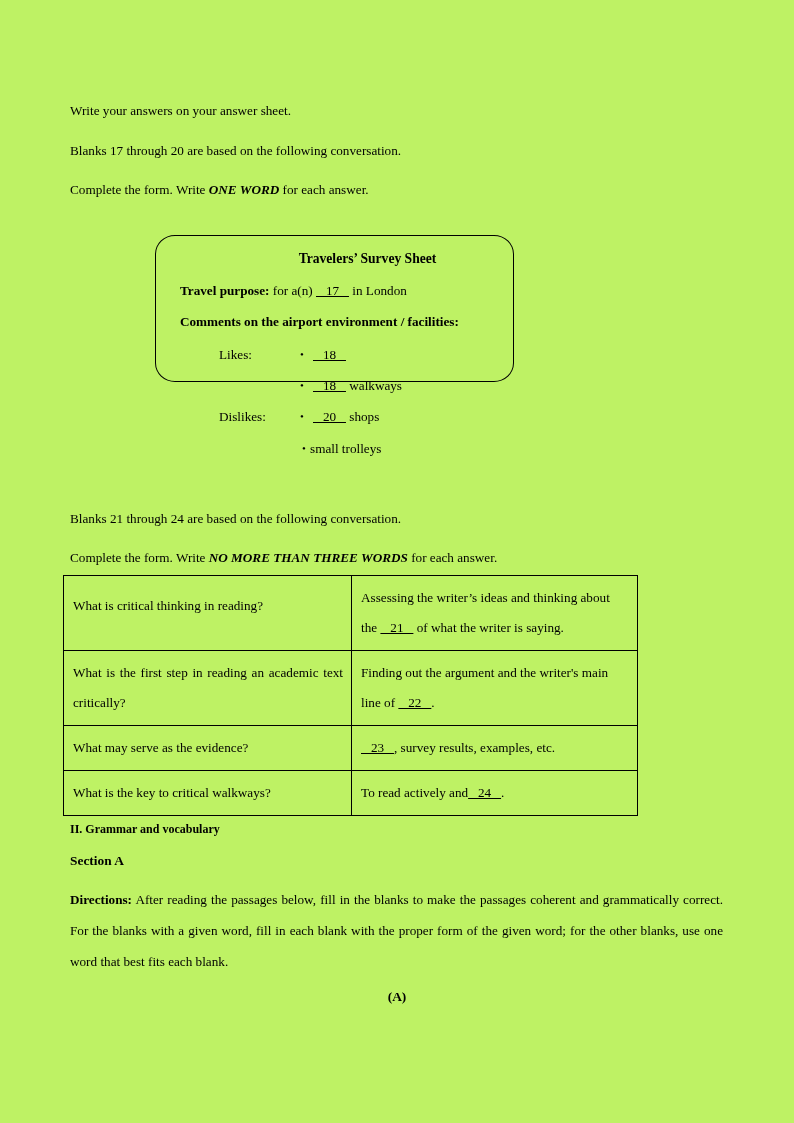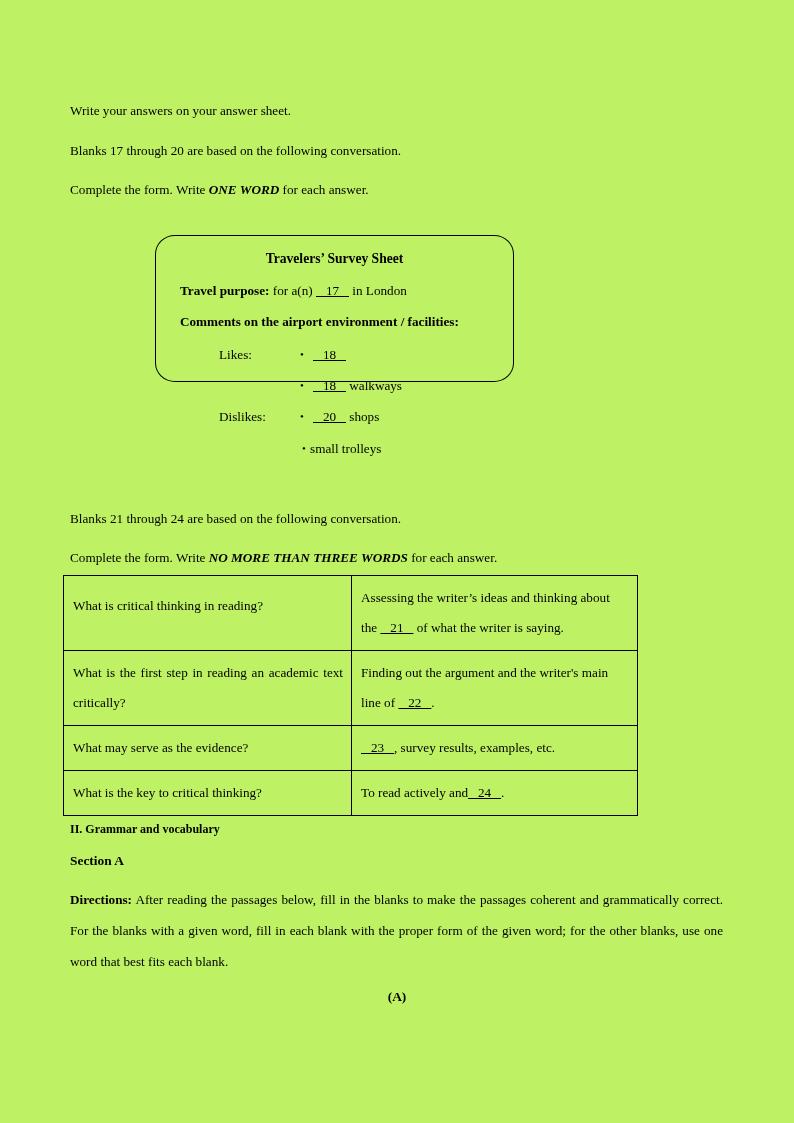--- a/index.html
+++ b/index.html
@@ -65,20 +65,21 @@
   }
   .survey-line.b { font-weight: bold; }
 
   #survey-title {
     left: 155px;
     top: 251px;
     width: 359px;
     text-align: center;
     font-weight: bold;
     font-size: 13.6px;
+    padding-left: 33px;
   }
   #travel-purpose { left: 180px; top: 283px; }
   #comments-head  { left: 180px; top: 314px; }
 
   .label-col {
     display: inline-block;
     width: 81px;
     font-weight: normal;
   }
   .bullet-dot {
@@ -236,21 +237,21 @@
         </td>
         <td class="a">
           <div class="cell-inner">
             <span></span><span class="blank">   23   </span><span>, survey results, examples, etc.</span>
           </div>
         </td>
       </tr>
 
       <tr>
         <td class="q">
-          <div class="cell-inner">What is the key to critical thinking?</div>
+          <div class="cell-inner">What is the key to critical walkways?</div>
         </td>
         <td class="a">
           <div class="cell-inner">
             <span>To read actively and</span><span class="blank">   24   </span><span>.</span>
           </div>
         </td>
       </tr>
     </tbody>
   </table>
 

